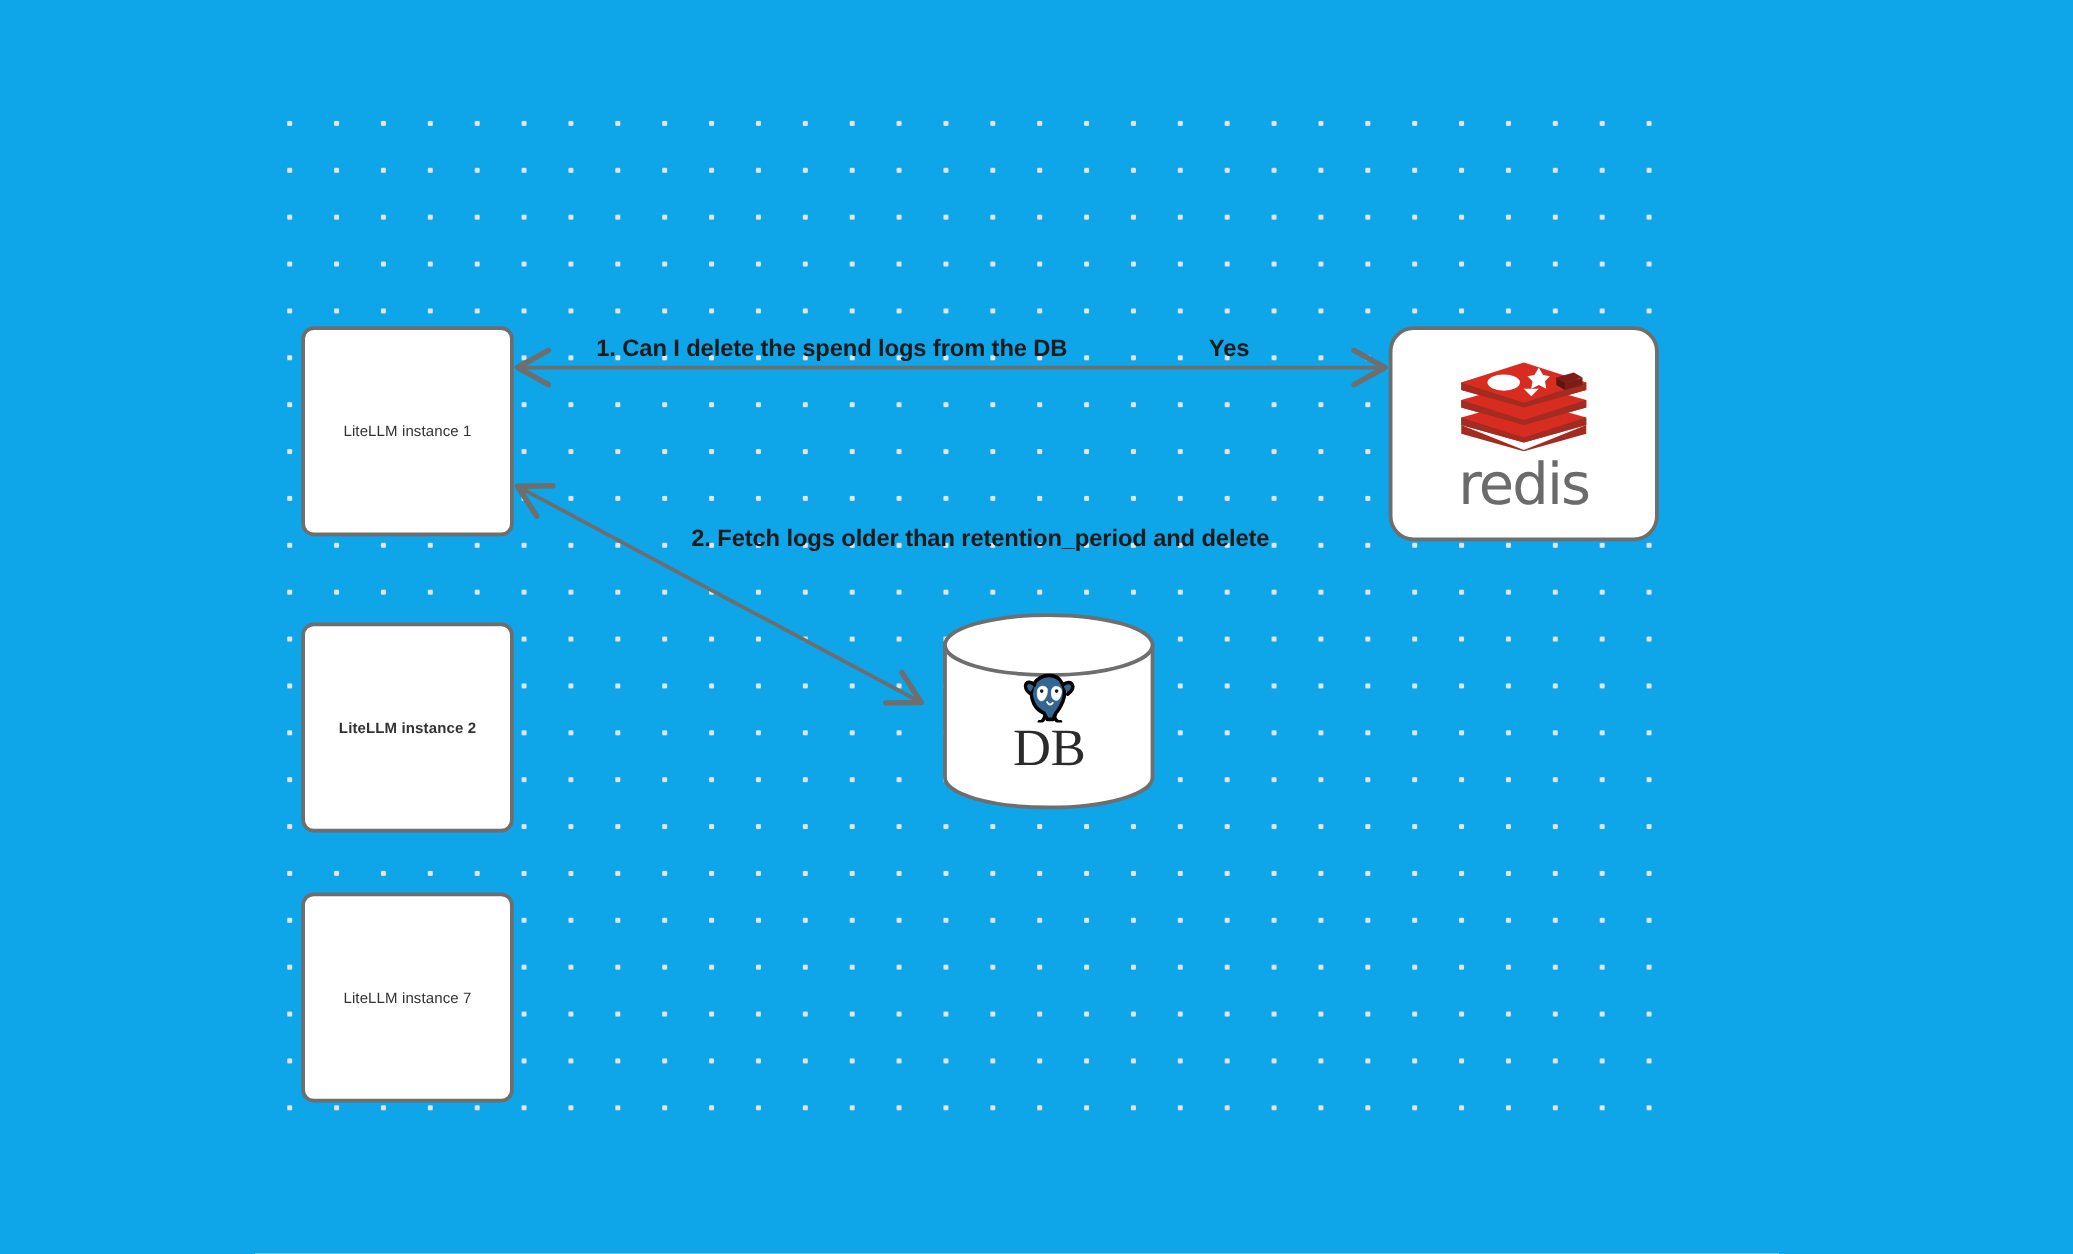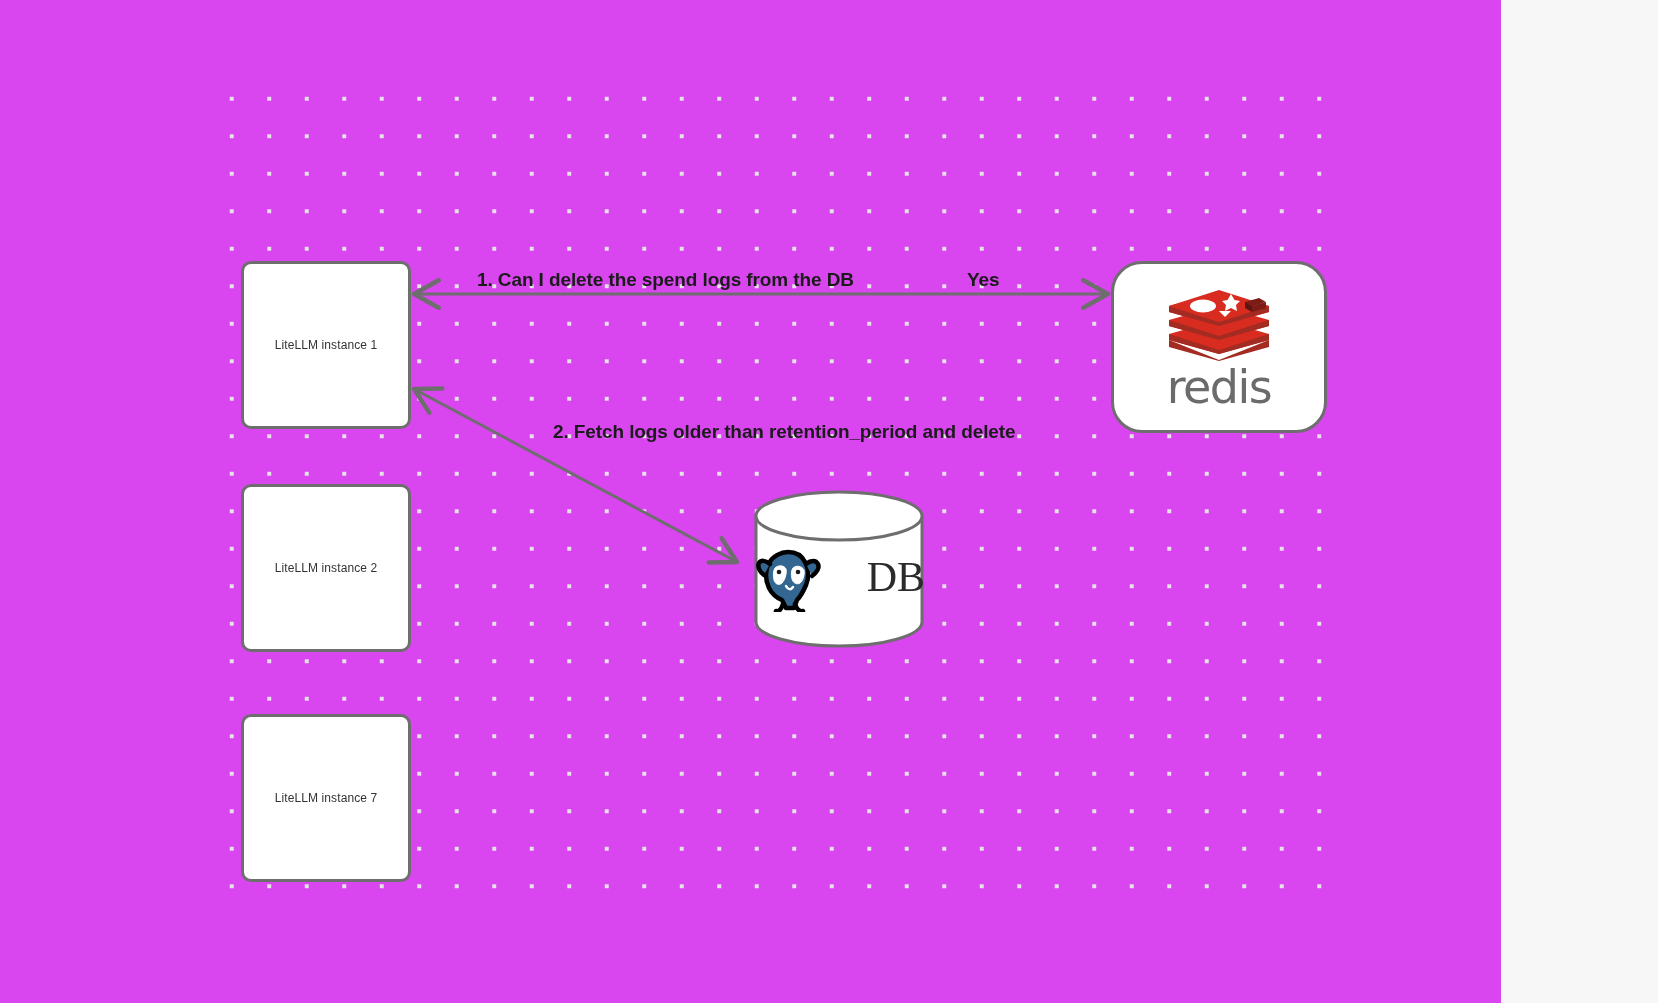--- a/index.html
+++ b/index.html
@@ -6,23 +6,23 @@
   html, body {
     margin: 0;
     padding: 0;
     background: #f7f7f7;
   }
   body {
     font-family: "Liberation Sans", sans-serif;
   }
   #canvas {
     position: relative;
-    width: 1501px;
+    width: 1658px;
     height: 1003px;
-    background-color: #d946ef;
+    background-color: #0ea5e9;
     overflow: hidden;
   }
   
   #dot-grid {
     position: absolute;
     left: 206px;
     top: 72px;
     width: 1144px;
     height: 820px;
     background-image: radial-gradient(circle, #e4e4e4 2.2px, rgba(0,0,0,0) 2.4px);
@@ -51,33 +51,33 @@
     justify-content: center;
   }
   .node-box-label {
     font-size: 12px;
     color: #333333;
     font-family: "Liberation Sans", sans-serif;
     letter-spacing: 0.1px;
     white-space: nowrap;
   }
   #node-litellm-1 { left: 241px; top: 261px; width: 170px; height: 168px; }
-  #node-litellm-2 { left: 241px; top: 484px; width: 170px; height: 168px; }
+  #node-litellm-2 { left: 241px; top: 498px; width: 170px; height: 168px; font-weight: bold; }
   #node-litellm-3 { left: 241px; top: 714px; width: 170px; height: 168px; }
 
   
   #node-redis {
     position: absolute;
     left: 1111px;
     top: 261px;
     width: 216px;
     height: 172px;
     background: #ffffff;
     border: 3px solid #6e6e6e;
-    border-radius: 31px;
+    border-radius: 20px;
     box-sizing: border-box;
     display: flex;
     flex-direction: column;
     align-items: center;
     justify-content: center;
   }
   #redis-logo-mark { display: block; }
   .redis-wordmark {
     font-size: 46px;
     font-weight: 400;
@@ -99,20 +99,21 @@
   #db-inner {
     position: absolute;
     left: 0;
     top: 44px;
     width: 172px;
     height: 86px;
     display: flex;
     align-items: center;
     justify-content: space-between;
     gap: 0px;
+    flex-direction: column;
   }
   .db-label {
     font-size: 42px;
     font-weight: 400;
     color: #2b2b2b;
     font-family: "Liberation Serif", serif;
     line-height: 1;
     margin-left: 1px;
   }
   

